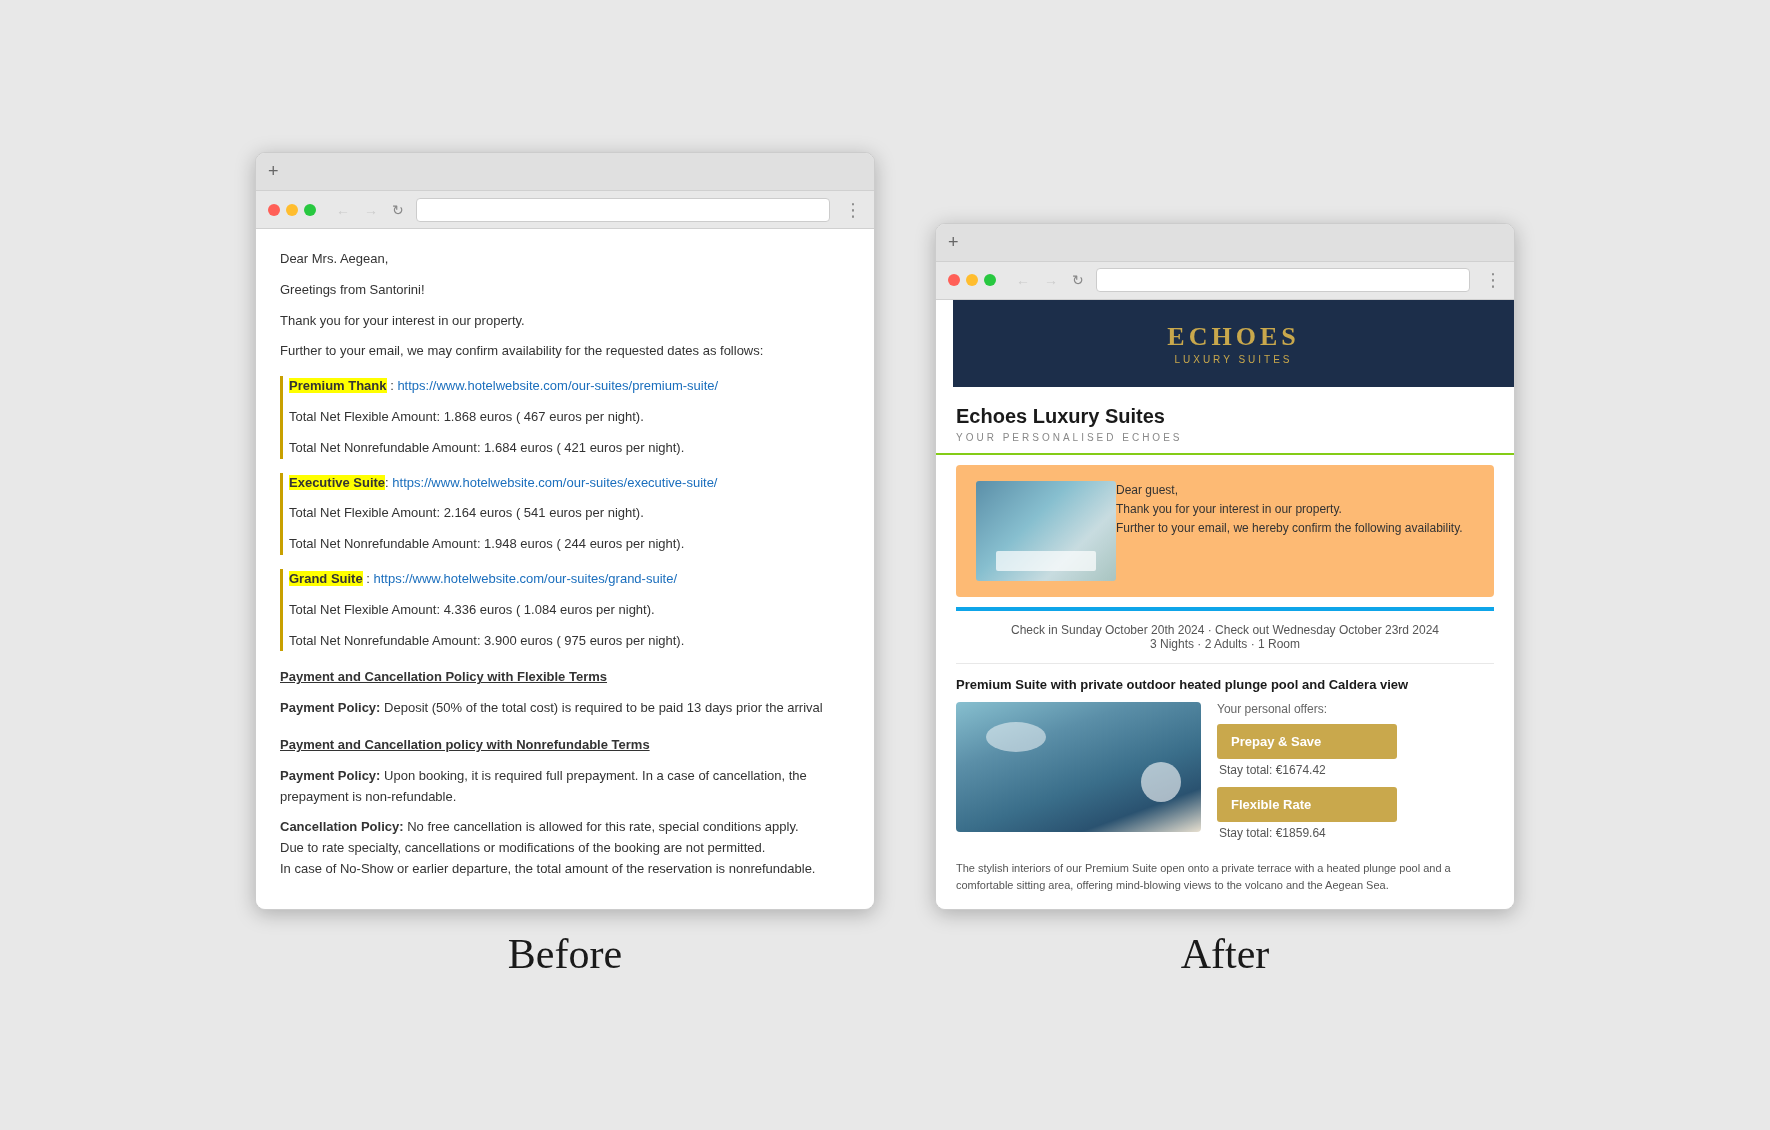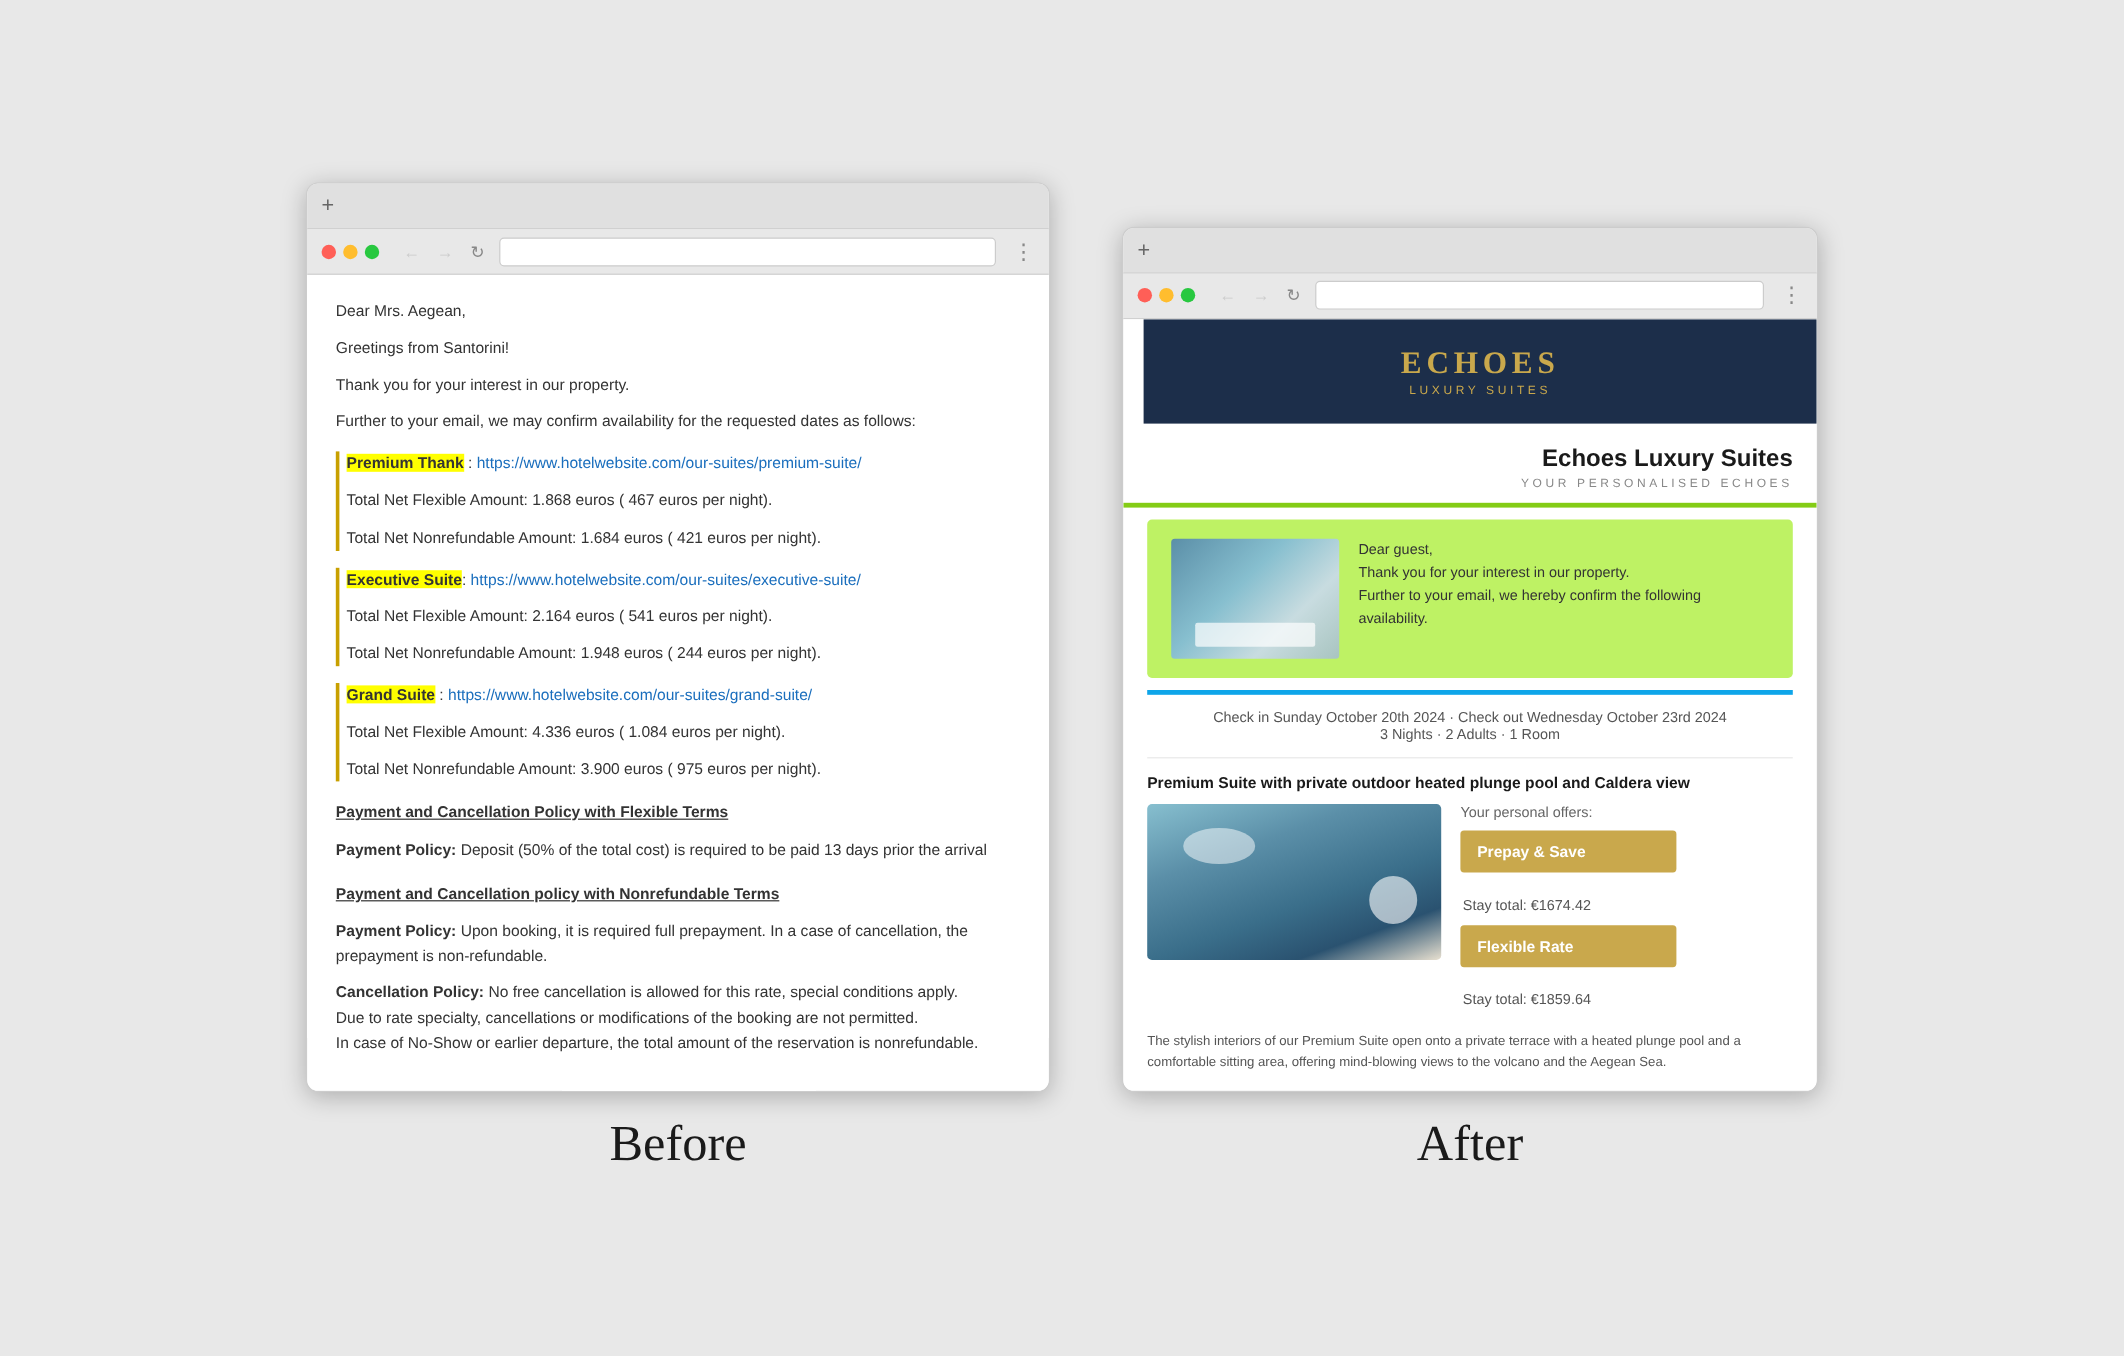--- a/index.html
+++ b/index.html
@@ -159,40 +159,40 @@
       letter-spacing: 4px;
       font-family: Georgia, serif;
     }
     .hotel-logo-sub {
       color: #c9a84c;
       font-size: 10px;
       letter-spacing: 3px;
       margin-top: 2px;
     }
     .hotel-title-section {
-      text-align: right;
+      text-align: left;
       padding: 18px 20px 10px;
-      border-bottom: 4px solid #84cc16;
+      border-bottom: 2px solid #84cc16;
     }
     .hotel-title-main {
       font-size: 20px;
       font-weight: bold;
       color: #1a1a1a;
     }
     .hotel-title-sub {
       font-size: 10px;
       letter-spacing: 3px;
       color: #888;
       margin-top: 4px;
     }
     .hotel-intro {
       display: flex;
-      gap: 16px;
+      gap: 0;
       padding: 16px 20px;
-      background: #bef264;
+      background: #fdba74;
       margin: 10px 20px;
       border-radius: 4px;
     }
     .hotel-intro-img {
       width: 140px;
       height: 100px;
       background: linear-gradient(135deg, #5b8fa8 0%, #87bfcf 40%, #c8dce0 70%, #a8c4c0 100%);
       border-radius: 3px;
       flex-shrink: 0;
       position: relative;
@@ -270,21 +270,21 @@
     }
     .offer-btn {
       display: block;
       width: 180px;
       background: #c9a84c;
       color: #fff;
       padding: 10px 14px;
       border-radius: 3px;
       font-size: 13px;
       font-weight: bold;
-      margin-bottom: 20px;
+      margin-bottom: 4px;
       cursor: pointer;
       border: none;
       text-align: left;
     }
     .offer-total {
       font-size: 12px;
       color: #555;
       margin-bottom: 10px;
       padding-left: 2px;
     }

